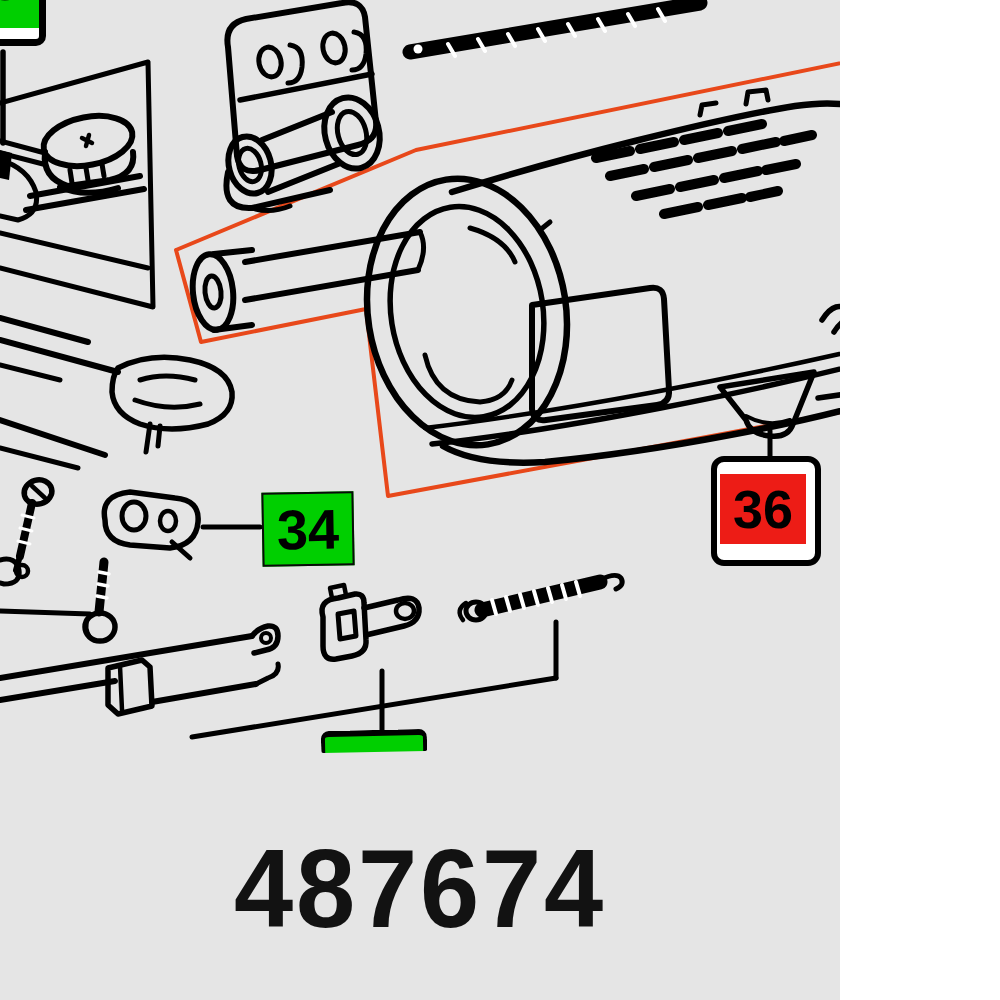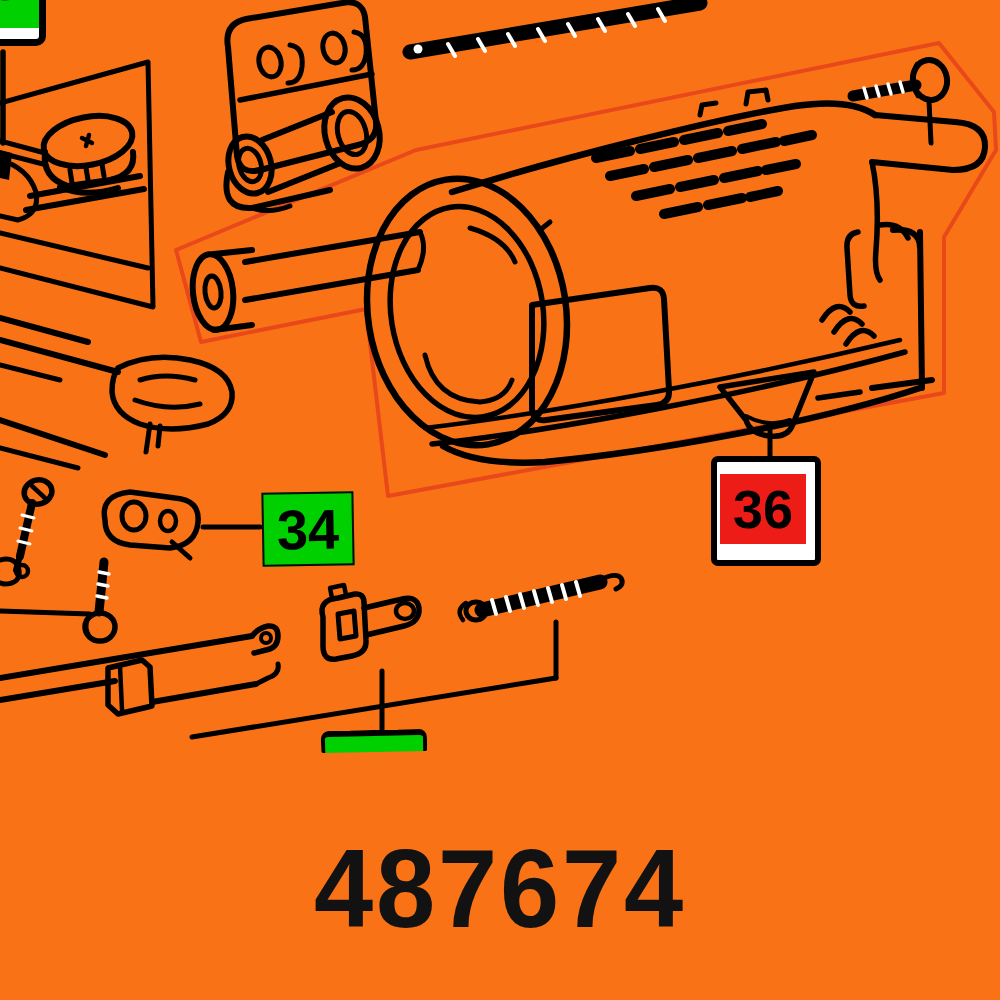--- a/index.html
+++ b/index.html
@@ -1,19 +1,19 @@
 <!DOCTYPE html>
 <html><head>
 <meta charset="utf-8">
 <title>487674</title>
 <style>
   html,body{margin:0;padding:0;background:#fff;}
   #canvas{
-    position:relative;width:1000px;height:1000px;overflow:hidden;
-    background:#f97316;font-family:"Liberation Sans",sans-serif;
+    position:relative;width:840px;height:1000px;overflow:hidden;
+    background:#e5e5e5;font-family:"Liberation Sans",sans-serif;
   }
   #lineart{position:absolute;left:0;top:0;}
   
   .callout{position:absolute;display:flex;align-items:center;justify-content:center;}
   #callout-top-left{
     left:-30px;top:-54px;width:62px;height:86px;
     background:#fff;border:7px solid #000;border-radius:10px;overflow:visible;
   }
   #callout-top-left .green-pane{
     position:absolute;left:0;top:0;width:100%;height:75px;background:#00cf00;
@@ -24,21 +24,21 @@
     font-size:58px;font-weight:700;color:#000;line-height:0.72;
   }
   #callout-34{
     left:262px;top:492px;width:88px;height:70px;
     background:#00cf00;border:2px solid #0a0a0a;
     font-size:56px;font-weight:700;color:#000;
     transform:rotate(-1deg);
   }
   #callout-36{
     left:711px;top:456px;width:98px;height:98px;
-    background:#fff;border:6px solid #000;border-radius:7px;
+    background:#fff;border:6px solid #000;border-radius:13px;
   }
   #callout-36 .red-pane{
     position:absolute;left:3px;top:12px;right:9px;bottom:16px;background:#ed1c16;
     display:flex;align-items:center;justify-content:center;
     font-size:54px;font-weight:700;color:#000;
   }
   #callout-bottom-bar{
     left:321px;top:730px;width:98px;height:16px;
     background:#00cf00;
     border-top:6px solid #000;border-left:4px solid #000;border-right:4px solid #000;

